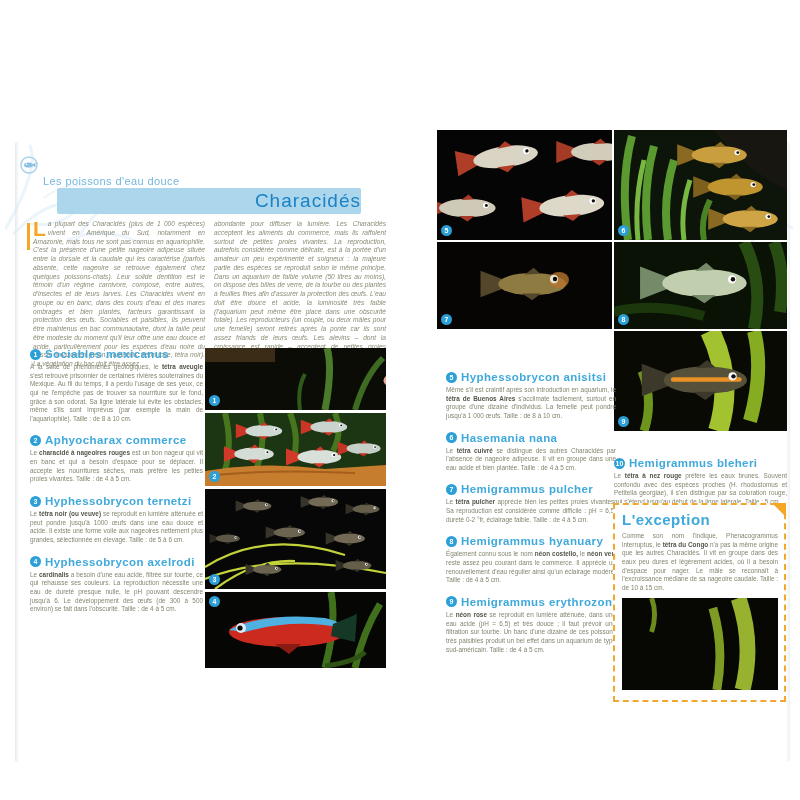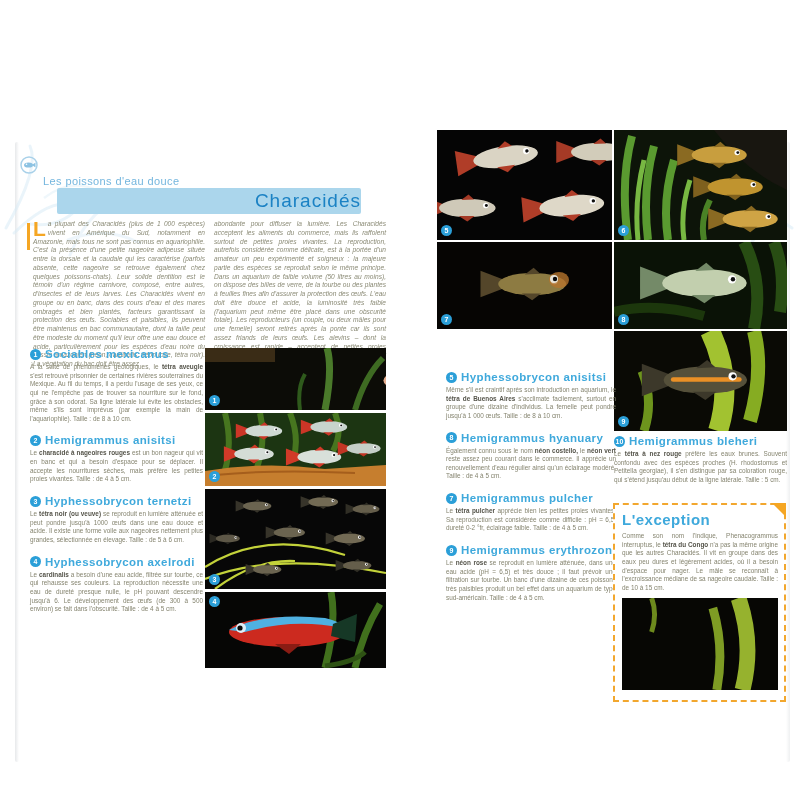--- a/index.html
+++ b/index.html
@@ -108,21 +108,21 @@
       <section class="species">
         <h3 class="sp-head">
           <span class="num-badge">1</span>
           <span class="sp-title">Sociables mexicanus</span>
         </h3>
         <p class="sp-body">À la suite de phénomènes géologiques, le <b>tétra aveugle</b> s'est retrouvé prisonnier de certaines rivières souterraines du Mexique. Au fil du temps, il a perdu l'usage de ses yeux, ce qui ne l'empêche pas de trouver sa nourriture sur le fond, grâce à son odorat. Sa ligne latérale lui évite les obstacles, même s'ils sont imprévus (par exemple la main de l'aquariophile). Taille : de 8 à 10 cm.</p>
       </section>
       <section class="species">
         <h3 class="sp-head">
           <span class="num-badge">2</span>
-          <span class="sp-title">Hemigrammus anisitsi</span>
+          <span class="sp-title">Aphyocharax commerce</span>
         </h3>
         <p class="sp-body">Le <b>characidé à nageoires rouges</b> est un bon nageur qui vit en banc et qui a besoin d'espace pour se déplacer. Il accepte les nourritures sèches, mais préfère les petites proies vivantes. Taille : de 4 à 5 cm.</p>
       </section>
       <section class="species">
         <h3 class="sp-head">
           <span class="num-badge">3</span>
           <span class="sp-title">Hyphessobrycon ternetzi</span>
         </h3>
         <p class="sp-body">Le <b>tétra noir (ou veuve)</b> se reproduit en lumière atténuée et peut pondre jusqu'à 1000 œufs dans une eau douce et acide. Il existe une forme voile aux nageoires nettement plus grandes, sélectionnée en élevage. Taille : de 5 à 6 cm.</p>
       </section>
@@ -260,41 +260,48 @@
   <div class="abs" style="left:446px;top:347px;width:170px;margin-top:24px;">
       <section class="species">
         <h3 class="sp-head">
           <span class="num-badge">5</span>
           <span class="sp-title">Hyphessobrycon anisitsi</span>
         </h3>
         <p class="sp-body">Même s'il est craintif après son introduction en aquarium, le <b>tétra de Buenos Aires</b> s'acclimate facilement, surtout en groupe d'une dizaine d'individus. La femelle peut pondre jusqu'à 1 000 œufs. Taille : de 8 à 10 cm.</p>
       </section>
       <section class="species">
         <h3 class="sp-head">
+          <span class="num-badge">6</span>
+          <span class="sp-title">Hasemania nana</span>
+        </h3>
+        <p class="sp-body">Le <b>tétra cuivré</b> se distingue des autres Characidés par l'absence de nageoire adipeuse. Il vit en groupe dans une eau acide et bien plantée. Taille : de 4 à 5 cm.</p>
+      </section>
+      <section class="species">
+        <h3 class="sp-head">
+          <span class="num-badge">7</span>
+          <span class="sp-title">Hemigrammus pulcher</span>
+        </h3>
+        <p class="sp-body">Le <b>tétra pulcher</b> apprécie bien les petites proies vivantes. Sa reproduction est considérée comme difficile : pH = 6,5, dureté 0-2 °fr, éclairage faible. Taille : de 4 à 5 cm.</p>
+      </section>
+      <section class="species">
+        <h3 class="sp-head">
           <span class="num-badge">8</span>
           <span class="sp-title">Hemigrammus hyanuary</span>
         </h3>
         <p class="sp-body">Également connu sous le nom <b>néon costello,</b> le <b>néon vert</b> reste assez peu courant dans le commerce. Il apprécie un renouvellement d'eau régulier ainsi qu'un éclairage modéré. Taille : de 4 à 5 cm.</p>
       </section>
       <section class="species">
         <h3 class="sp-head">
-          <span class="num-badge">7</span>
-          <span class="sp-title">Hemigrammus pulcher</span>
-        </h3>
-        <p class="sp-body">Le <b>tétra pulcher</b> apprécie bien les petites proies vivantes. Sa reproduction est considérée comme difficile : pH = 6,5, dureté 0-2 °fr, éclairage faible. Taille : de 4 à 5 cm.</p>
-      </section>
-      <section class="species">
-        <h3 class="sp-head">
           <span class="num-badge">9</span>
           <span class="sp-title">Hemigrammus erythrozonus</span>
         </h3>
         <p class="sp-body">Le <b>néon rose</b> se reproduit en lumière atténuée, dans une eau acide (pH = 6,5) et très douce ; il faut prévoir une filtration sur tourbe. Un banc d'une dizaine de ces poissons très paisibles produit un bel effet dans un aquarium de type sud-américain. Taille : de 4 à 5 cm.</p>
       </section>
     </div>
-  <div class="abs" style="left:614px;top:435px;width:173px;">
+  <div class="abs" style="left:614px;top:457px;width:173px;">
       <section class="species">
         <h3 class="sp-head">
           <span class="num-badge">10</span>
           <span class="sp-title">Hemigrammus bleheri</span>
         </h3>
         <p class="sp-body">Le <b>tétra à nez rouge</b> préfère les eaux brunes. Souvent confondu avec des espèces proches (H. rhodostomus et Petitella georgiae), il s'en distingue par sa coloration rouge, qui s'étend jusqu'au début de la ligne latérale. Taille : 5 cm.</p>
       </section>
     </div>
 
   <div class="abs exc">

